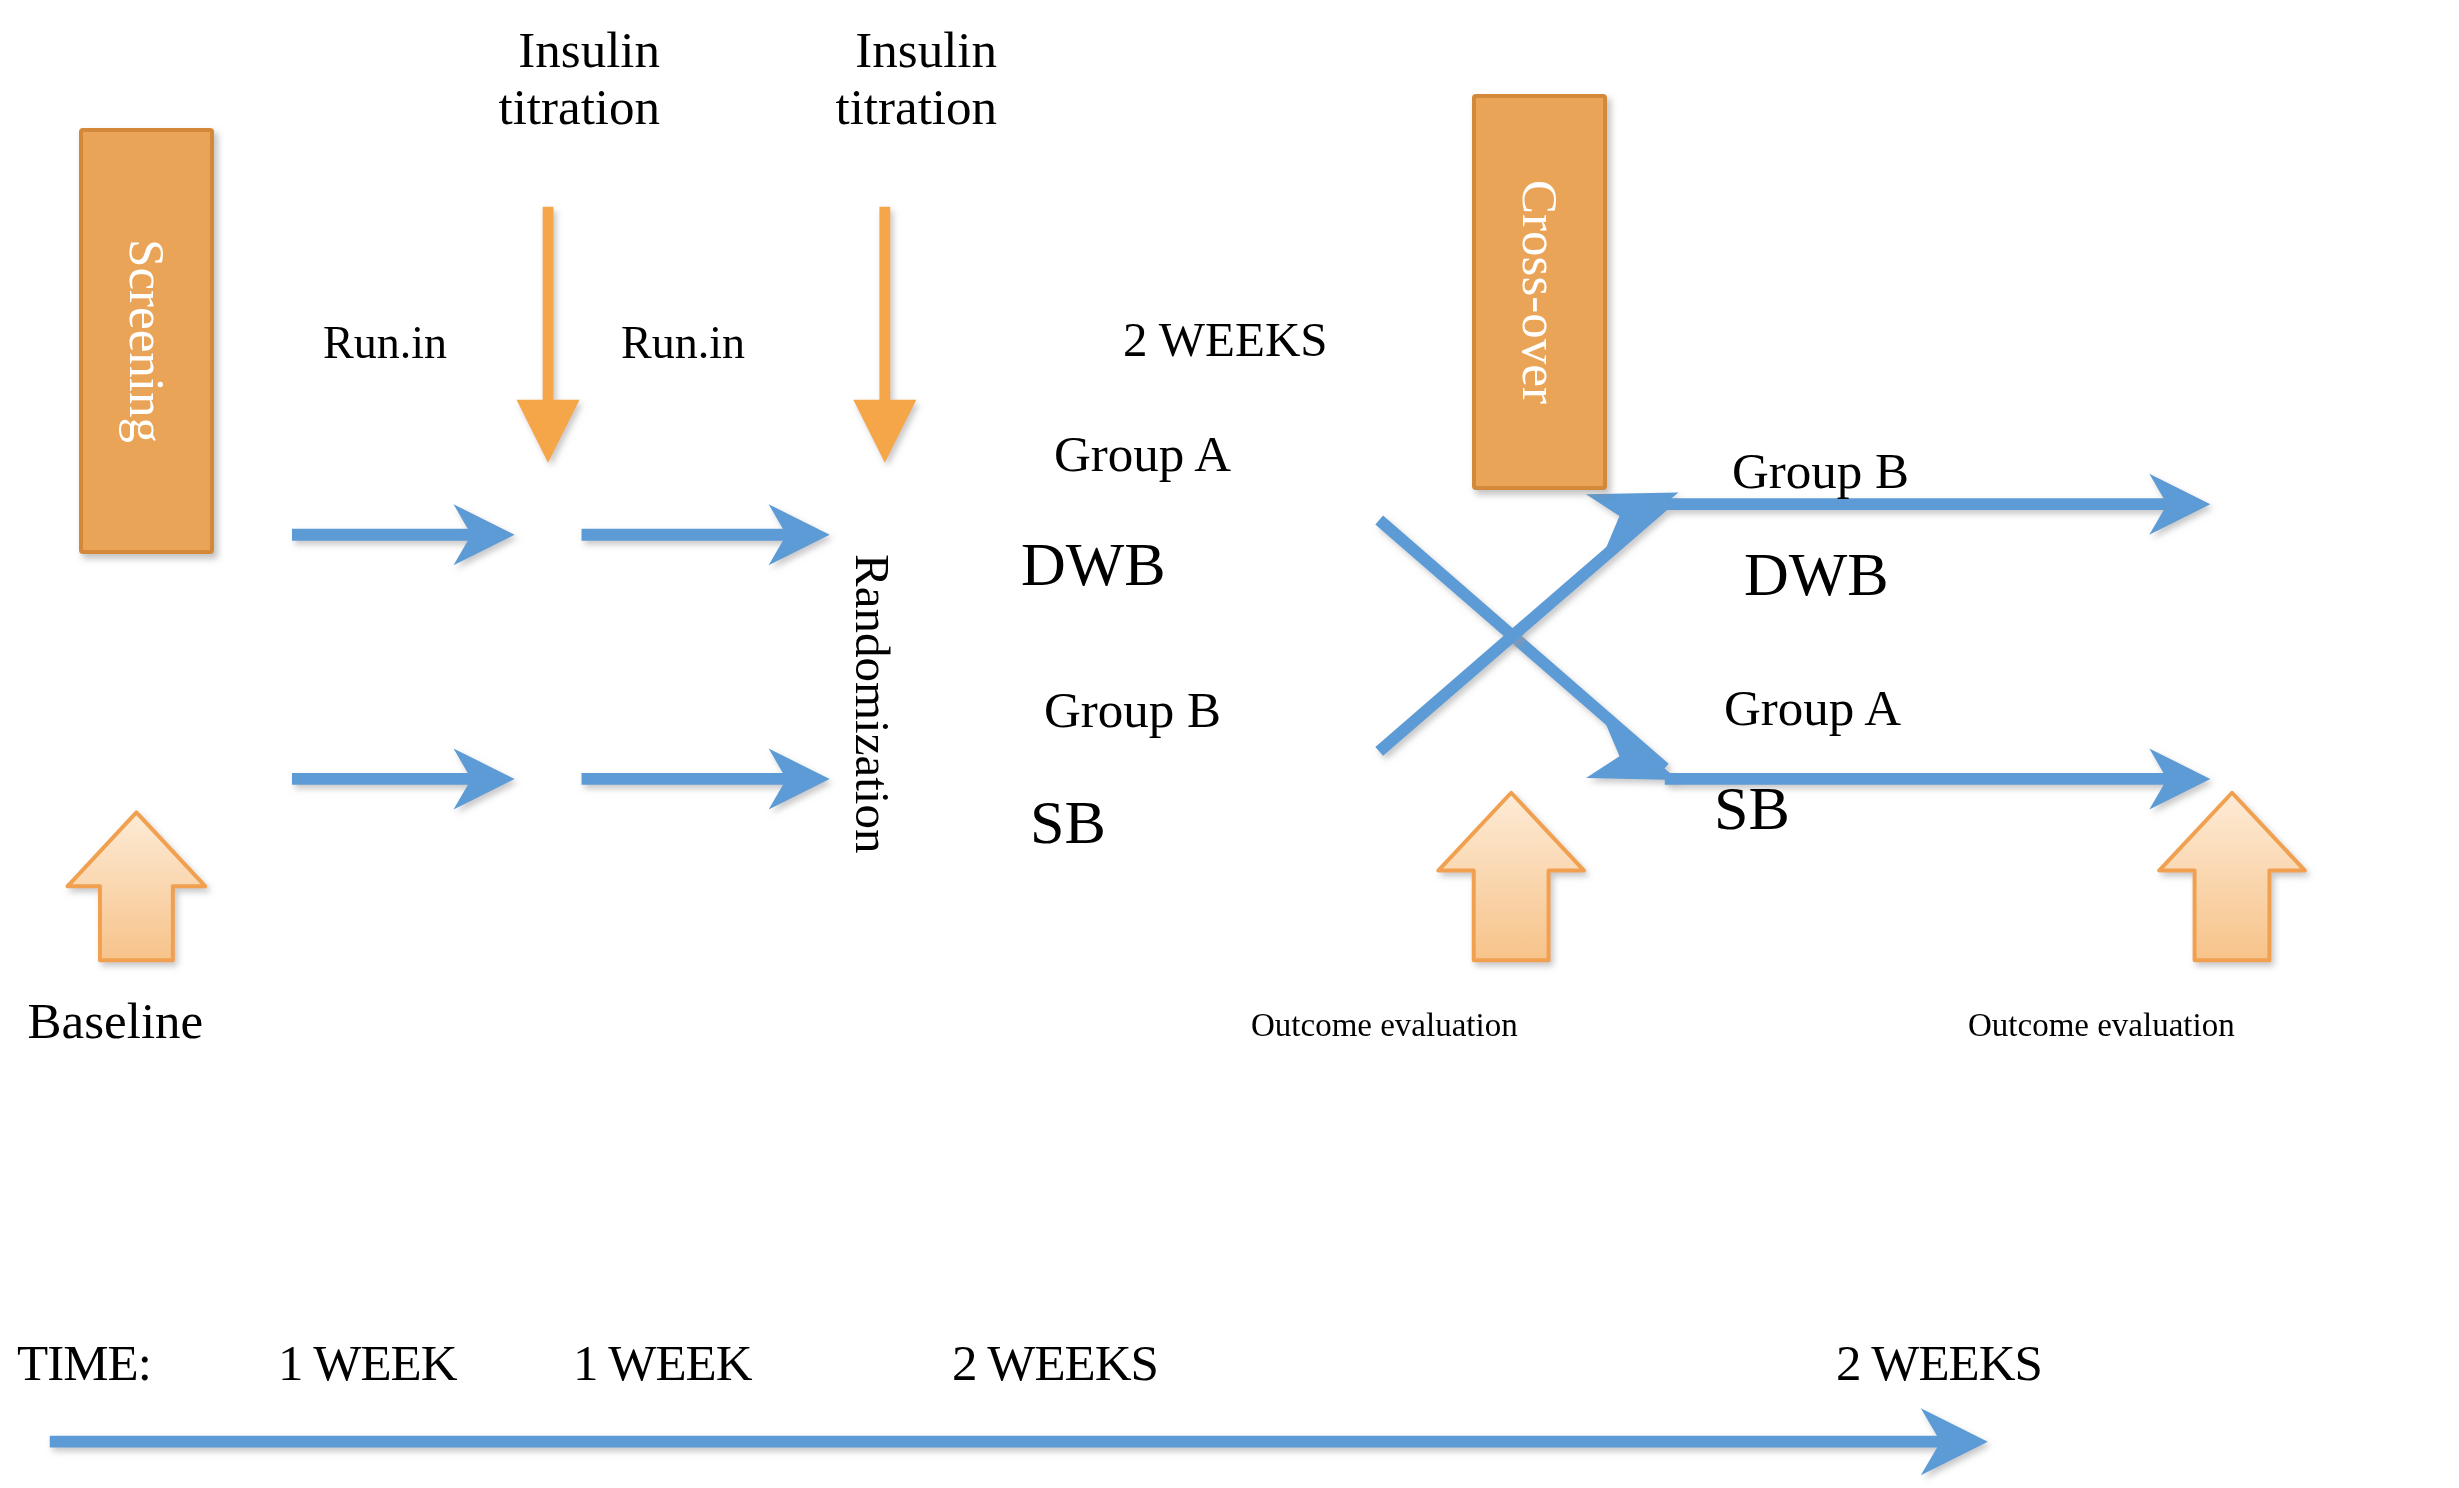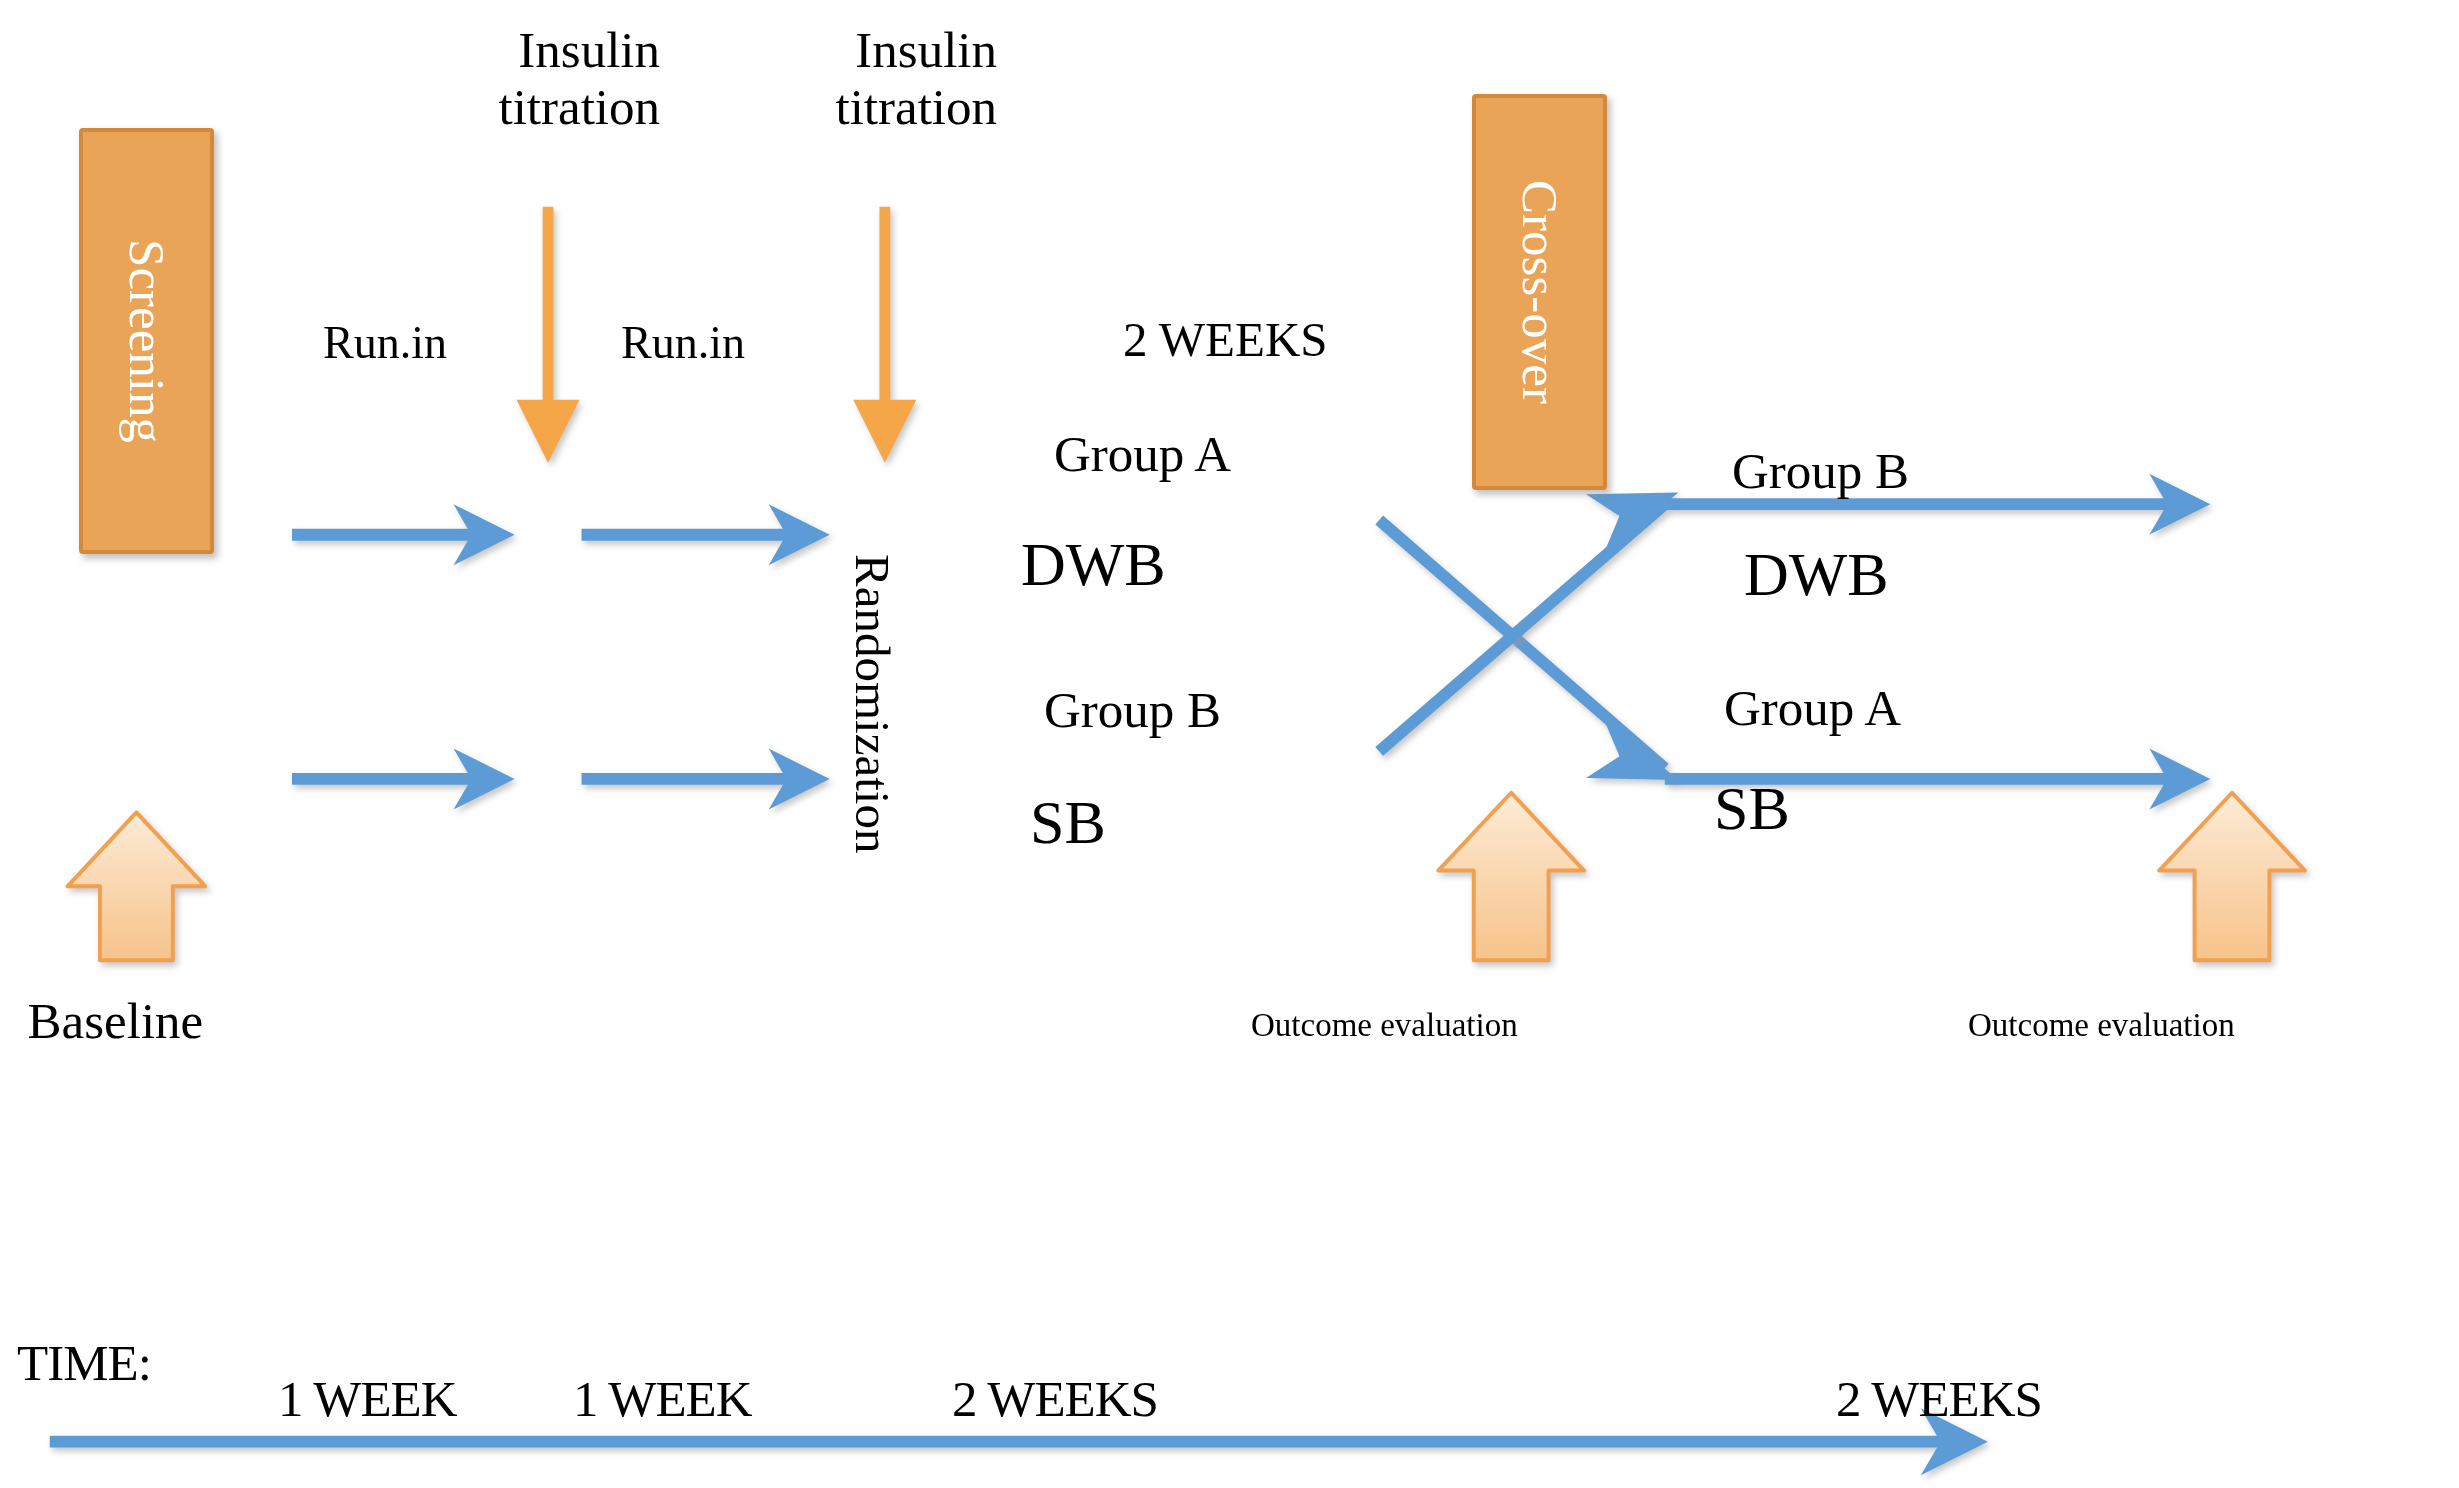--- a/index.html
+++ b/index.html
@@ -34,21 +34,21 @@
     line-height: 1.12;
   }
   .lbl-phase { font-size: 46px; }
   .lbl-group { font-size: 51px; }
   .lbl-arm   { font-size: 62px; }
   .lbl-weeks { font-size: 49px; }
   .lbl-eval  { font-size: 33px; }
   .lbl-base  { font-size: 51px; }
   .lbl-titr  { font-size: 51px; text-align: right; }
   .lbl-time-head { font-size: 51px; letter-spacing: -1px; }
-  .lbl-time-tick { font-size: 51px; letter-spacing: -1px; margin-top: 36px; }
+  .lbl-time-tick { font-size: 51px; letter-spacing: -1px; }
 
   .vbox {
     position: absolute;
     border-radius: 3.9px;
     box-sizing: border-box;
   }
   .vbox-text {
     position: absolute;
     top: 50%;
     left: 50%;

